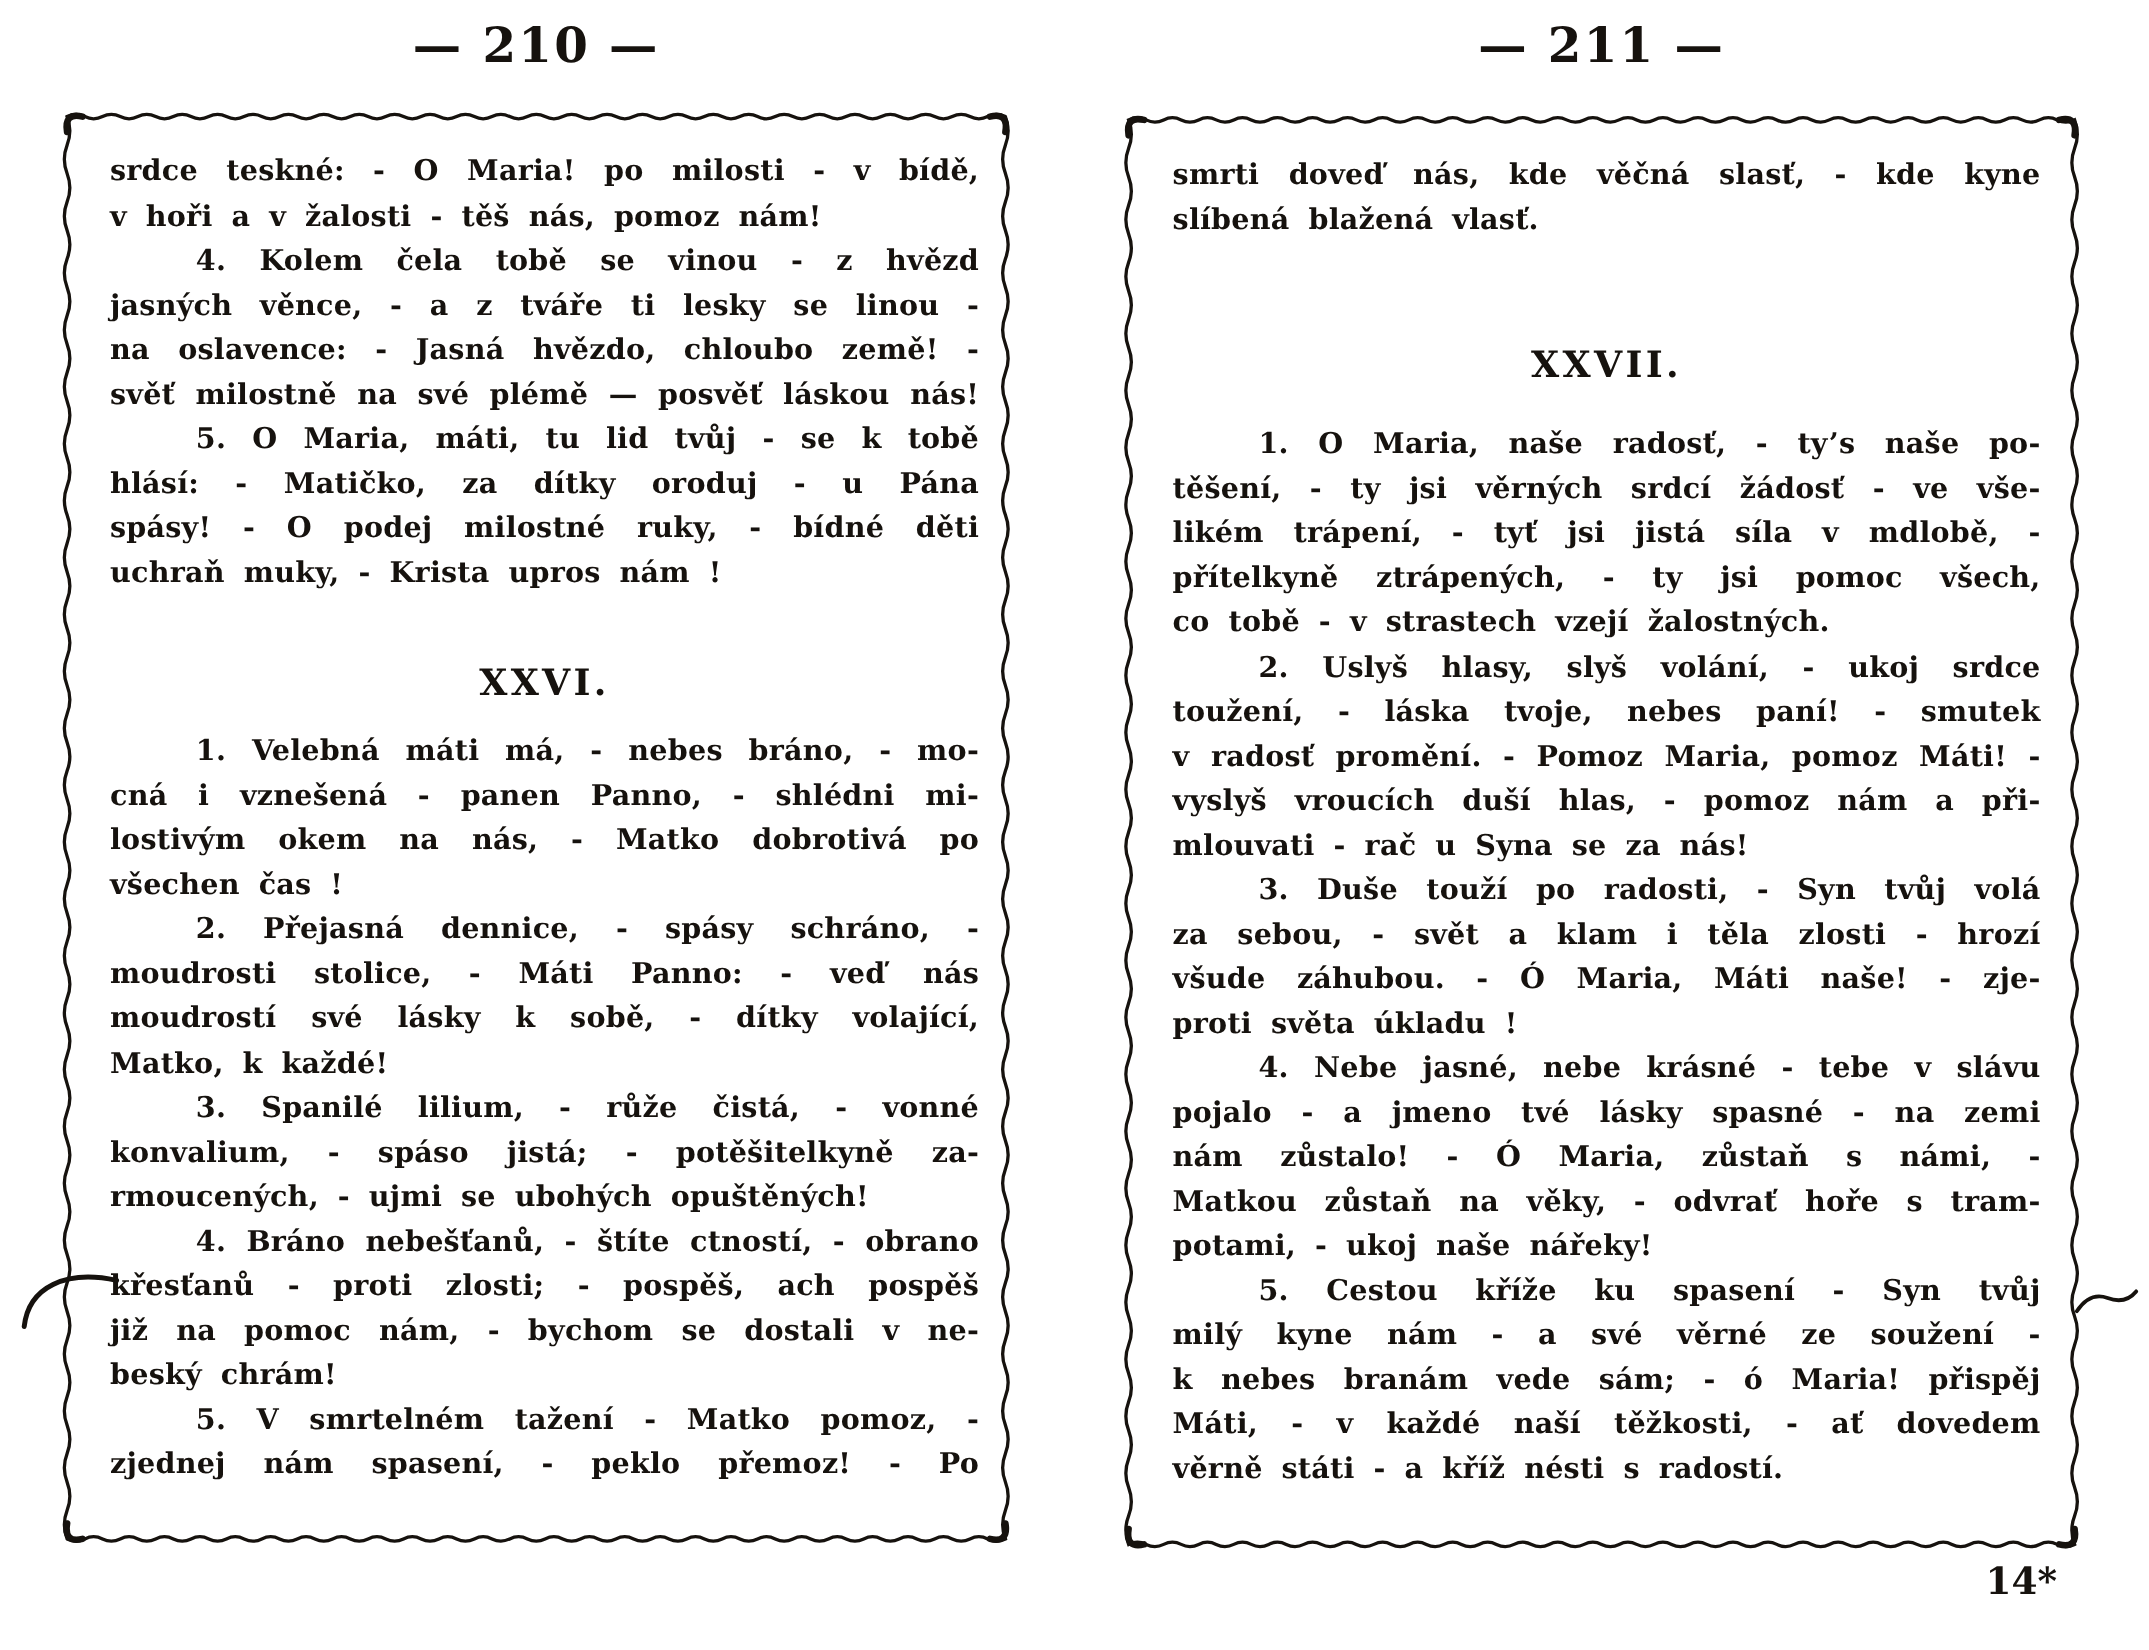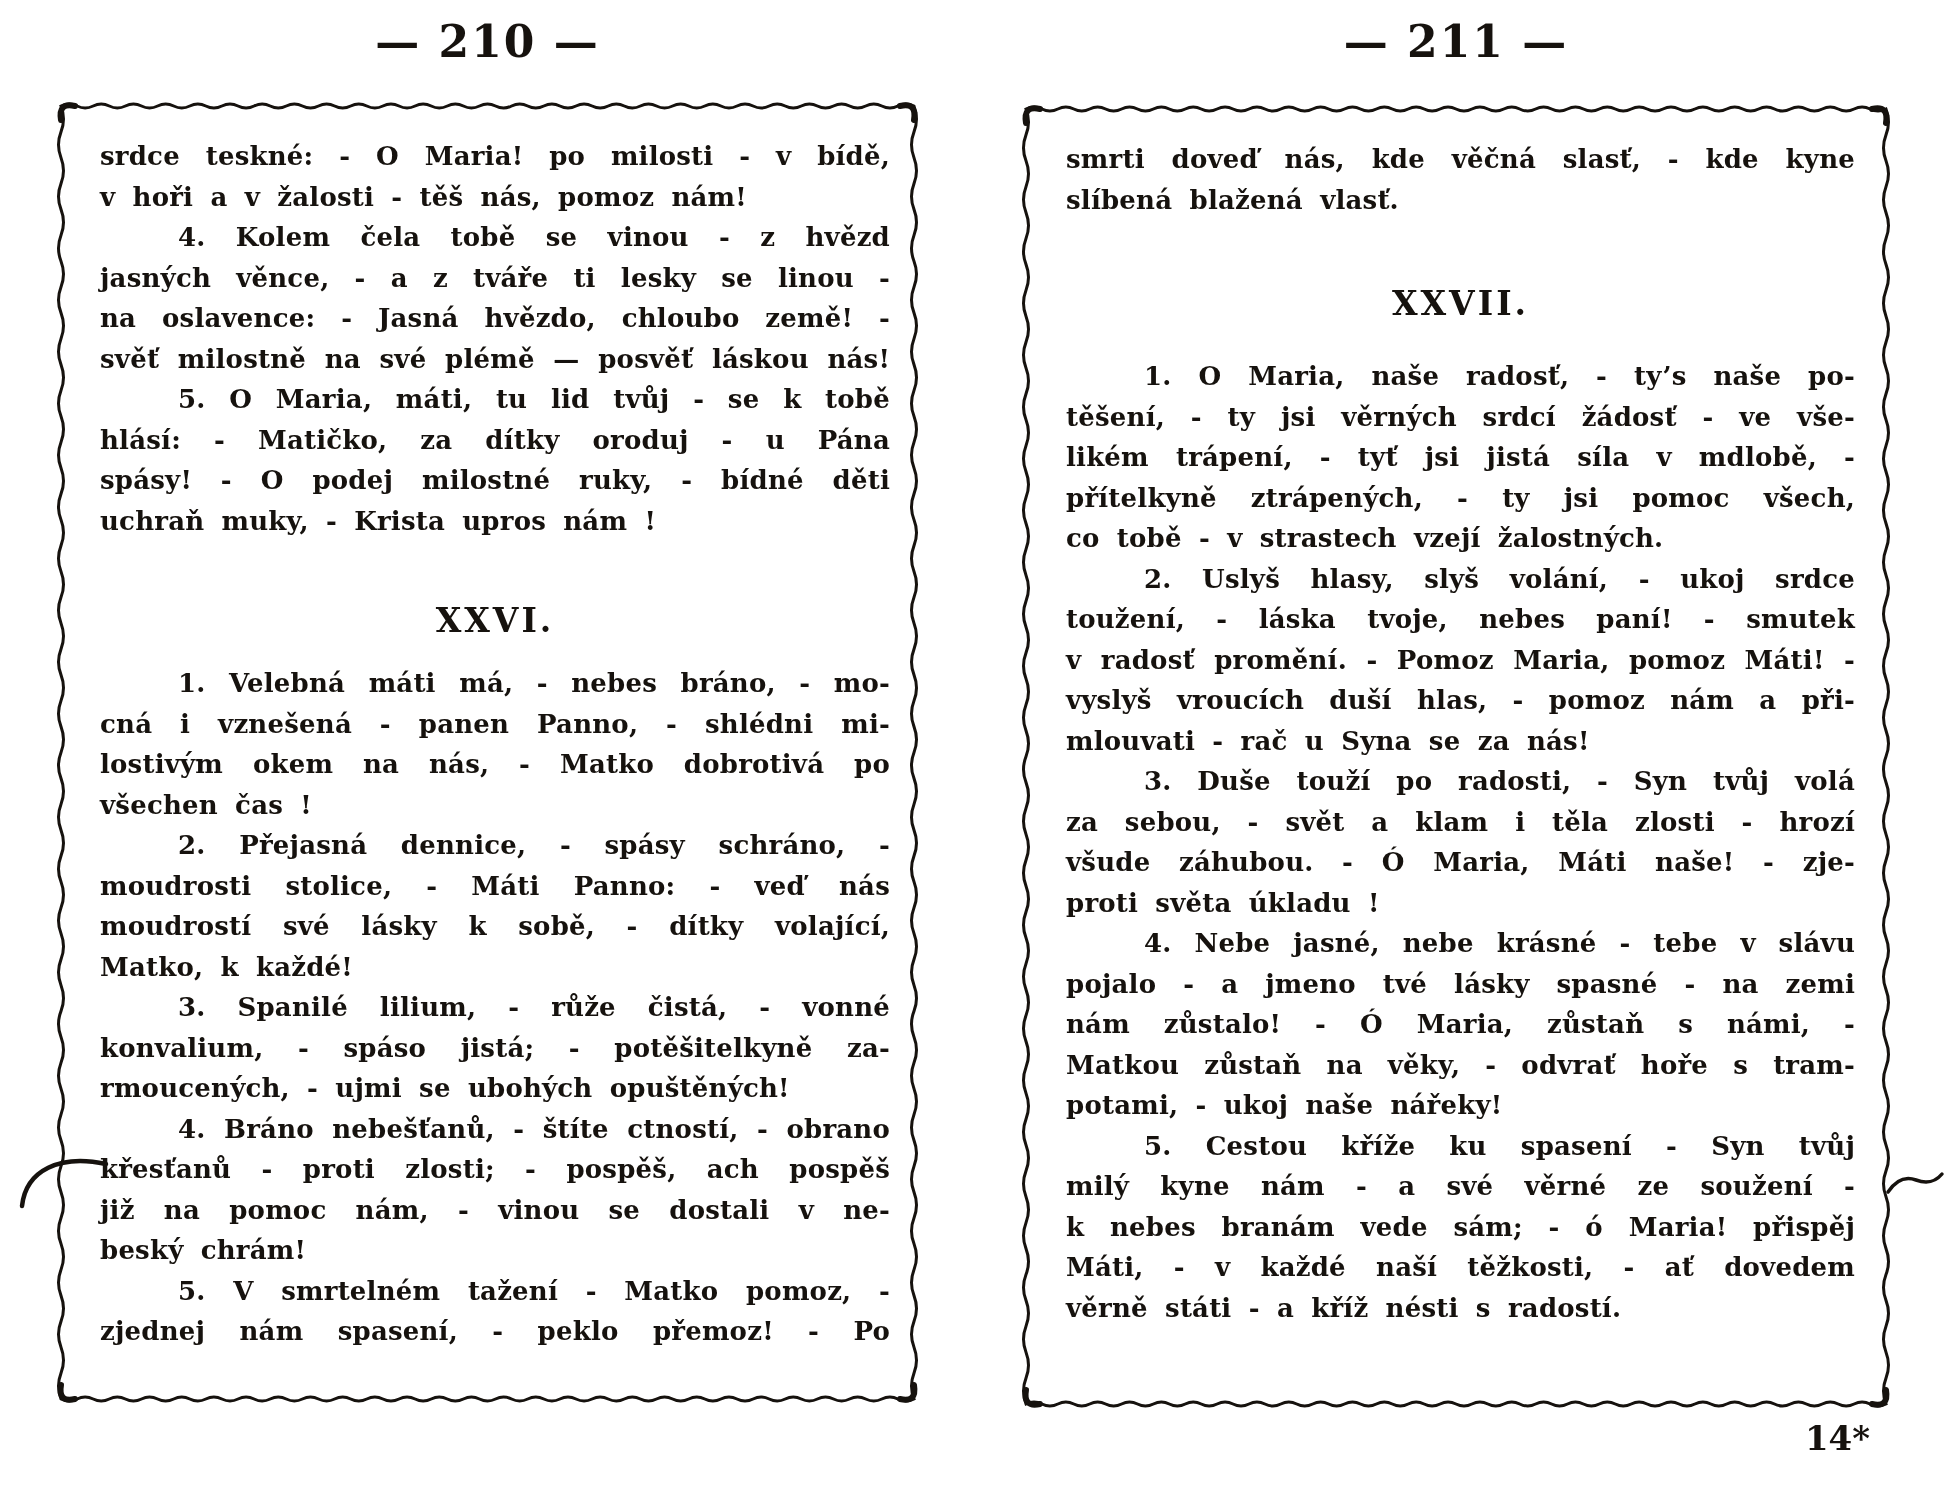--- a/index.html
+++ b/index.html
@@ -49,21 +49,21 @@
   .ln.heading{
     text-align:center;
     text-align-last:center;
     font-size:33px;
     line-height:44px;
     letter-spacing:3px;
     text-indent:0;
     word-spacing:2px;
   }
   .page--left .ln.heading{margin:58px 0 20px;}
-  .page--right .ln.heading{margin:62px 0 30px;}
+  .page--right .ln.heading{margin:90px 0 30px;}
   .sig{
     position:absolute;left:1020px;top:1418px;width:850px;
     text-align:right;font-weight:700;font-size:34px;line-height:40px;
   }
   .inkmark{position:absolute;overflow:visible;}
   .inkmark--left{left:20px;top:1152px;}
   .inkmark--right{left:1886px;top:1166px;}
 </style>
 </head>
 <body>
@@ -99,21 +99,21 @@
         <div class="ln end">všechen čas !</div>
         <div class="ln ind-full">2. Přejasná dennice, - spásy schráno, -</div>
         <div class="ln full">moudrosti stolice, - Máti Panno: - veď nás</div>
         <div class="ln full">moudrostí své lásky k sobě, - dítky volající,</div>
         <div class="ln end">Matko, k každé!</div>
         <div class="ln ind-full">3. Spanilé lilium, - růže čistá, - vonné</div>
         <div class="ln full">konvalium, - spáso jistá; - potěšitelkyně za-</div>
         <div class="ln end">rmoucených, - ujmi se ubohých opuštěných!</div>
         <div class="ln ind-full">4. Bráno nebešťanů, - štíte ctností, - obrano</div>
         <div class="ln full">křesťanů - proti zlosti; - pospěš, ach pospěš</div>
-        <div class="ln full">již na pomoc nám, - vinou se dostali v ne-</div>
+        <div class="ln full">již na pomoc nám, - bychom se dostali v ne-</div>
         <div class="ln end">beský chrám!</div>
         <div class="ln ind-full">5. V smrtelném tažení - Matko pomoz, -</div>
         <div class="ln full">zjednej nám spasení, - peklo přemoz! - Po</div>
       </div>
   </div>
 
   <div class="page page--right">
     <svg class="frame" width="872" height="1307" viewBox="0 0 872 1307">
         <path d="M6,6 Q14.0,2.0 21.9,6.0 Q29.9,10.0 37.9,6.0 Q45.8,2.0 53.8,6.0 Q61.7,10.0 69.7,6.0 Q77.7,2.0 85.6,6.0 Q93.6,10.0 101.6,6.0 Q109.5,2.0 117.5,6.0 Q125.4,10.0 133.4,6.0 Q141.4,2.0 149.3,6.0 Q157.3,10.0 165.3,6.0 Q173.2,2.0 181.2,6.0 Q189.1,10.0 197.1,6.0 Q205.1,2.0 213.0,6.0 Q221.0,10.0 229.0,6.0 Q236.9,2.0 244.9,6.0 Q252.9,10.0 260.8,6.0 Q268.8,2.0 276.7,6.0 Q284.7,10.0 292.7,6.0 Q300.6,2.0 308.6,6.0 Q316.6,10.0 324.5,6.0 Q332.5,2.0 340.4,6.0 Q348.4,10.0 356.4,6.0 Q364.3,2.0 372.3,6.0 Q380.3,10.0 388.2,6.0 Q396.2,2.0 404.1,6.0 Q412.1,10.0 420.1,6.0 Q428.0,2.0 436.0,6.0 Q444.0,10.0 451.9,6.0 Q459.9,2.0 467.9,6.0 Q475.8,10.0 483.8,6.0 Q491.7,2.0 499.7,6.0 Q507.7,10.0 515.6,6.0 Q523.6,2.0 531.6,6.0 Q539.5,10.0 547.5,6.0 Q555.4,2.0 563.4,6.0 Q571.4,10.0 579.3,6.0 Q587.3,2.0 595.3,6.0 Q603.2,10.0 611.2,6.0 Q619.1,2.0 627.1,6.0 Q635.1,10.0 643.0,6.0 Q651.0,2.0 659.0,6.0 Q666.9,10.0 674.9,6.0 Q682.9,2.0 690.8,6.0 Q698.8,10.0 706.7,6.0 Q714.7,2.0 722.7,6.0 Q730.6,10.0 738.6,6.0 Q746.6,2.0 754.5,6.0 Q762.5,10.0 770.4,6.0 Q778.4,2.0 786.4,6.0 Q794.3,10.0 802.3,6.0 Q810.3,2.0 818.2,6.0 Q826.2,10.0 834.1,6.0 Q842.1,2.0 850.1,6.0 Q858.0,10.0 866.0,6.0 Q871.0,19.0 866.0,31.9 Q861.0,44.9 866.0,57.8 Q871.0,70.8 866.0,83.7 Q861.0,96.7 866.0,109.6 Q871.0,122.5 866.0,135.5 Q861.0,148.4 866.0,161.4 Q871.0,174.3 866.0,187.3 Q861.0,200.3 866.0,213.2 Q871.0,226.2 866.0,239.1 Q861.0,252.1 866.0,265.0 Q871.0,277.9 866.0,290.9 Q861.0,303.9 866.0,316.8 Q871.0,329.8 866.0,342.7 Q861.0,355.7 866.0,368.6 Q871.0,381.5 866.0,394.5 Q861.0,407.4 866.0,420.4 Q871.0,433.4 866.0,446.3 Q861.0,459.2 866.0,472.2 Q871.0,485.1 866.0,498.1 Q861.0,511.1 866.0,524.0 Q871.0,536.9 866.0,549.9 Q861.0,562.9 866.0,575.8 Q871.0,588.8 866.0,601.7 Q861.0,614.6 866.0,627.6 Q871.0,640.5 866.0,653.5 Q861.0,666.5 866.0,679.4 Q871.0,692.4 866.0,705.3 Q861.0,718.3 866.0,731.2 Q871.0,744.1 866.0,757.1 Q861.0,770.0 866.0,783.0 Q871.0,795.9 866.0,808.9 Q861.0,821.9 866.0,834.8 Q871.0,847.8 866.0,860.7 Q861.0,873.7 866.0,886.6 Q871.0,899.5 866.0,912.5 Q861.0,925.4 866.0,938.4 Q871.0,951.4 866.0,964.3 Q861.0,977.3 866.0,990.2 Q871.0,1003.1 866.0,1016.1 Q861.0,1029.1 866.0,1042.0 Q871.0,1055.0 866.0,1067.9 Q861.0,1080.8 866.0,1093.8 Q871.0,1106.8 866.0,1119.7 Q861.0,1132.7 866.0,1145.6 Q871.0,1158.5 866.0,1171.5 Q861.0,1184.5 866.0,1197.4 Q871.0,1210.4 866.0,1223.3 Q861.0,1236.3 866.0,1249.2 Q871.0,1262.1 866.0,1275.1 Q861.0,1288.0 866.0,1301.0 Q858.0,1305.0 850.1,1301.0 Q842.1,1297.0 834.1,1301.0 Q826.2,1305.0 818.2,1301.0 Q810.3,1297.0 802.3,1301.0 Q794.3,1305.0 786.4,1301.0 Q778.4,1297.0 770.4,1301.0 Q762.5,1305.0 754.5,1301.0 Q746.6,1297.0 738.6,1301.0 Q730.6,1305.0 722.7,1301.0 Q714.7,1297.0 706.7,1301.0 Q698.8,1305.0 690.8,1301.0 Q682.9,1297.0 674.9,1301.0 Q666.9,1305.0 659.0,1301.0 Q651.0,1297.0 643.0,1301.0 Q635.1,1305.0 627.1,1301.0 Q619.1,1297.0 611.2,1301.0 Q603.2,1305.0 595.3,1301.0 Q587.3,1297.0 579.3,1301.0 Q571.4,1305.0 563.4,1301.0 Q555.4,1297.0 547.5,1301.0 Q539.5,1305.0 531.6,1301.0 Q523.6,1297.0 515.6,1301.0 Q507.7,1305.0 499.7,1301.0 Q491.7,1297.0 483.8,1301.0 Q475.8,1305.0 467.9,1301.0 Q459.9,1297.0 451.9,1301.0 Q444.0,1305.0 436.0,1301.0 Q428.0,1297.0 420.1,1301.0 Q412.1,1305.0 404.1,1301.0 Q396.2,1297.0 388.2,1301.0 Q380.3,1305.0 372.3,1301.0 Q364.3,1297.0 356.4,1301.0 Q348.4,1305.0 340.4,1301.0 Q332.5,1297.0 324.5,1301.0 Q316.6,1305.0 308.6,1301.0 Q300.6,1297.0 292.7,1301.0 Q284.7,1305.0 276.7,1301.0 Q268.8,1297.0 260.8,1301.0 Q252.9,1305.0 244.9,1301.0 Q236.9,1297.0 229.0,1301.0 Q221.0,1305.0 213.0,1301.0 Q205.1,1297.0 197.1,1301.0 Q189.1,1305.0 181.2,1301.0 Q173.2,1297.0 165.3,1301.0 Q157.3,1305.0 149.3,1301.0 Q141.4,1297.0 133.4,1301.0 Q125.4,1305.0 117.5,1301.0 Q109.5,1297.0 101.6,1301.0 Q93.6,1305.0 85.6,1301.0 Q77.7,1297.0 69.7,1301.0 Q61.7,1305.0 53.8,1301.0 Q45.8,1297.0 37.9,1301.0 Q29.9,1305.0 21.9,1301.0 Q14.0,1297.0 6.0,1301.0 Q1.0,1288.0 6.0,1275.1 Q11.0,1262.2 6.0,1249.2 Q1.0,1236.3 6.0,1223.3 Q11.0,1210.3 6.0,1197.4 Q1.0,1184.5 6.0,1171.5 Q11.0,1158.5 6.0,1145.6 Q1.0,1132.7 6.0,1119.7 Q11.0,1106.8 6.0,1093.8 Q1.0,1080.8 6.0,1067.9 Q11.0,1055.0 6.0,1042.0 Q1.0,1029.0 6.0,1016.1 Q11.0,1003.1 6.0,990.2 Q1.0,977.3 6.0,964.3 Q11.0,951.3 6.0,938.4 Q1.0,925.5 6.0,912.5 Q11.0,899.5 6.0,886.6 Q1.0,873.6 6.0,860.7 Q11.0,847.8 6.0,834.8 Q1.0,821.9 6.0,808.9 Q11.0,796.0 6.0,783.0 Q1.0,770.1 6.0,757.1 Q11.0,744.1 6.0,731.2 Q1.0,718.3 6.0,705.3 Q11.0,692.4 6.0,679.4 Q1.0,666.5 6.0,653.5 Q11.0,640.5 6.0,627.6 Q1.0,614.6 6.0,601.7 Q11.0,588.7 6.0,575.8 Q1.0,562.9 6.0,549.9 Q11.0,537.0 6.0,524.0 Q1.0,511.1 6.0,498.1 Q11.0,485.1 6.0,472.2 Q1.0,459.3 6.0,446.3 Q11.0,433.3 6.0,420.4 Q1.0,407.5 6.0,394.5 Q11.0,381.6 6.0,368.6 Q1.0,355.6 6.0,342.7 Q11.0,329.8 6.0,316.8 Q1.0,303.9 6.0,290.9 Q11.0,277.9 6.0,265.0 Q1.0,252.0 6.0,239.1 Q11.0,226.2 6.0,213.2 Q1.0,200.3 6.0,187.3 Q11.0,174.3 6.0,161.4 Q1.0,148.5 6.0,135.5 Q11.0,122.5 6.0,109.6 Q1.0,96.6 6.0,83.7 Q11.0,70.8 6.0,57.8 Q1.0,44.9 6.0,31.9 Q11.0,19.0 6.0,6.0 Z" fill="none" stroke="#16120e" stroke-width="3"></path>
         <path d="M20,6 Q3,2 6,20" fill="none" stroke="#16120e" stroke-width="6" stroke-linecap="round"></path>

